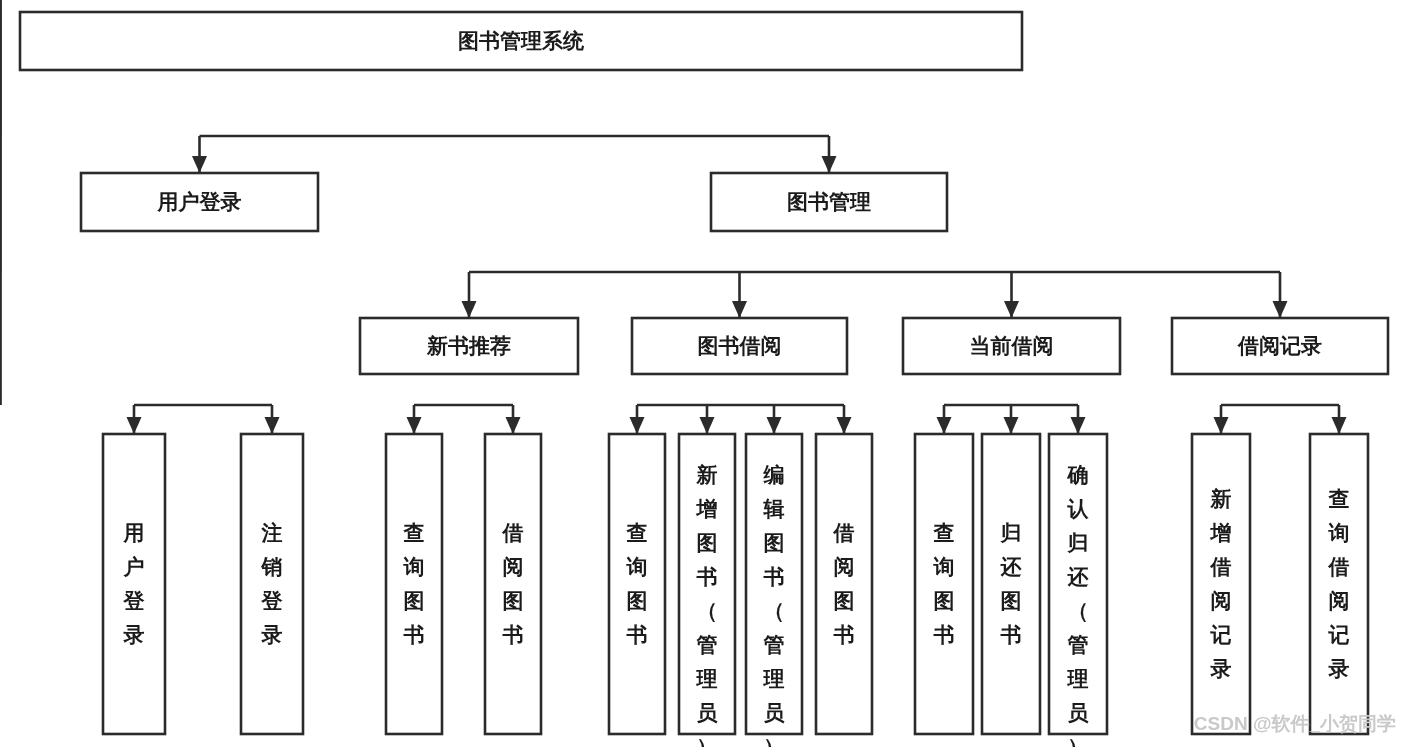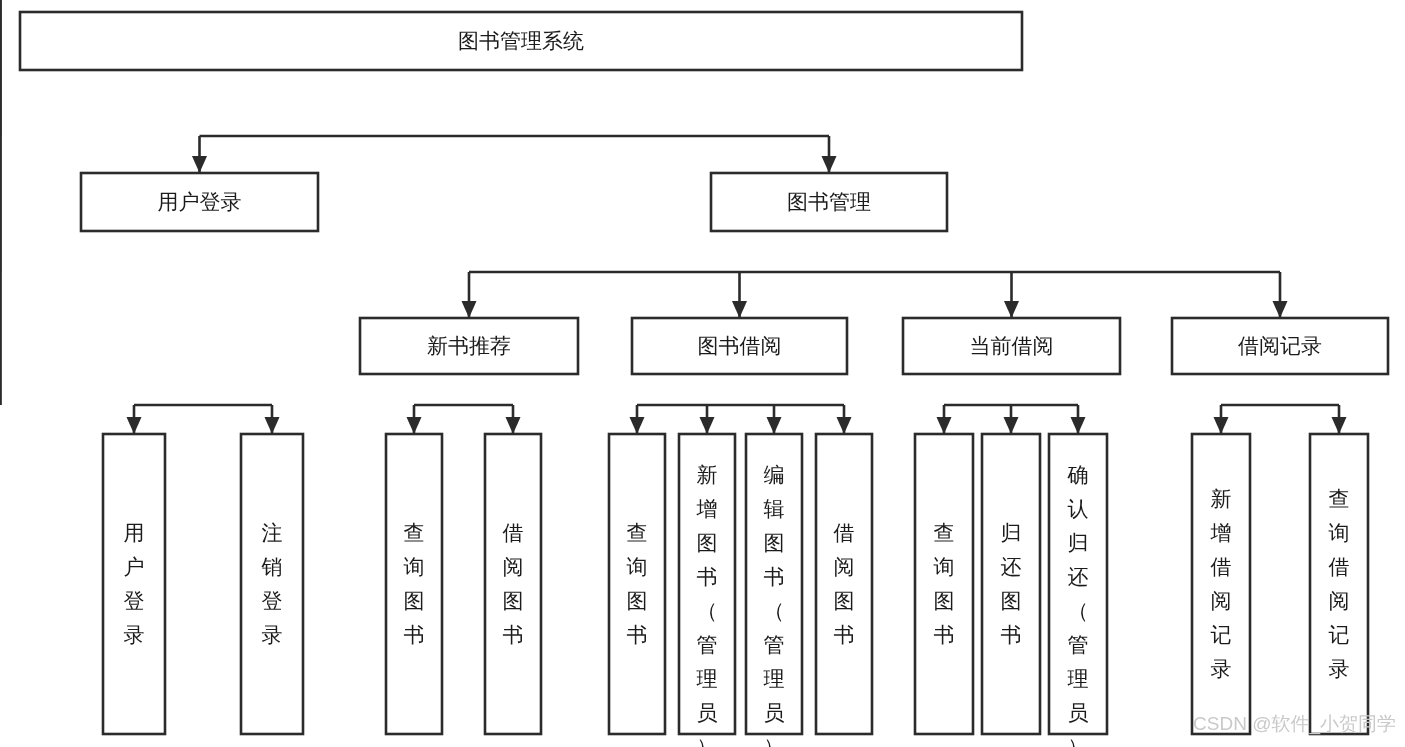--- a/index.html
+++ b/index.html
@@ -14,20 +14,21 @@
     font-family: "Liberation Sans", "DejaVu Sans", sans-serif;
     overflow: hidden;
     position: relative;
   }
   #diagram-root {
     position: absolute;
     left: 0;
     top: 0;
     width: 1405px;
     height: 662px;
+    font-weight: bold;
   }
   svg.diagram-canvas {
     display: block;
     width: 1405px;
     height: 747px;
   }
   .node-box {
     fill: #ffffff;
     stroke: #2b2b2b;
     stroke-width: 2.6;

